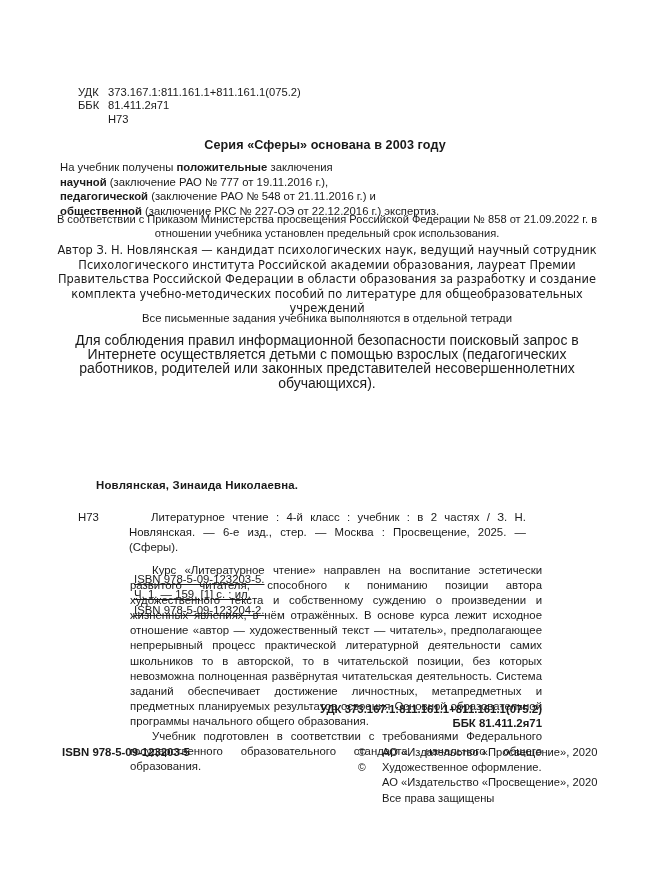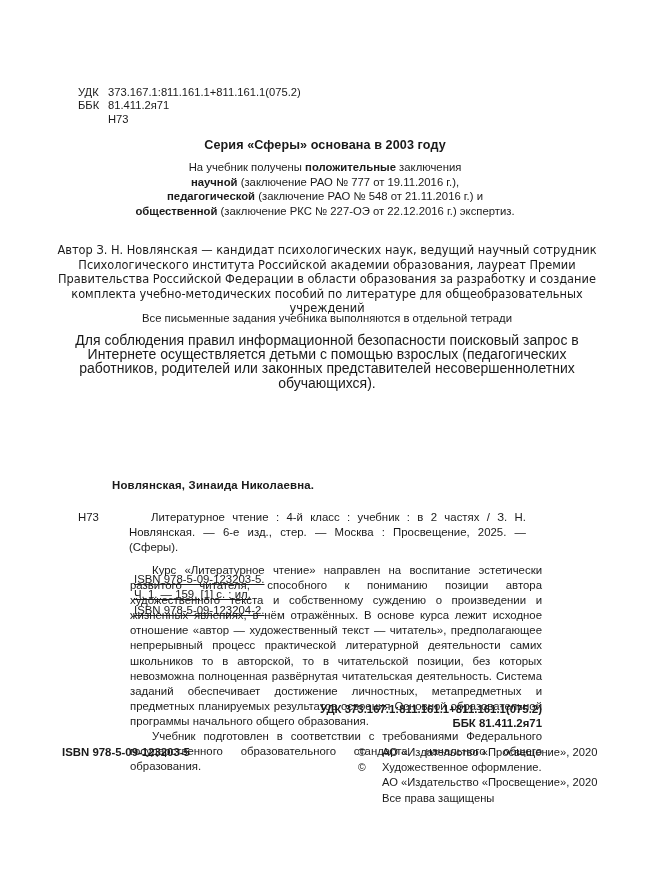--- a/index.html
+++ b/index.html
@@ -51,21 +51,21 @@
     font-size: 12.6px;
     font-weight: bold;
     letter-spacing: 0.1px;
   }
 
   .expertise {
     position: absolute;
     left: 60px;
     right: 60px;
     top: 160px;
-    text-align: center;
+    text-align: left;
     font-size: 11.3px;
     line-height: 14.6px;
   }
   .expertise b { font-weight: bold; }
 
   .order {
     position: absolute;
     left: 56px;
     right: 52px;
     top: 212px;
@@ -109,21 +109,21 @@
   .biblio {
     position: absolute;
     left: 78px;
     top: 478px;
     width: 465px;
     font-size: 11.4px;
     line-height: 15.1px;
   }
   .biblio .heading {
     font-weight: bold;
-    margin-left: 34px;
+    margin-left: 18px;
     letter-spacing: 0.2px;
   }
   .biblio .record {
     position: relative;
     margin-top: 1px;
     padding-left: 34px;
     text-align: justify;
   }
   .biblio .marker {
     position: absolute;
@@ -216,20 +216,21 @@
 
   <div class="series-title">Серия «Сферы» основана в 2003 году</div>
 
   <div class="expertise">
     <span>На учебник получены </span><b>положительные</b><span> заключения</span><br>
     <b>научной</b><span> (заключение РАО № 777 от 19.11.2016 г.),</span><br>
     <b>педагогической</b><span> (заключение РАО № 548 от 21.11.2016 г.) и</span><br>
     <b>общественной</b><span> (заключение РКС № 227-ОЭ от 22.12.2016 г.) экспертиз.</span>
   </div>
 
+  <div class="order">В соответствии с Приказом Министерства просвещения Российской Федерации № 858 от 21.09.2022 г. в отношении учебника установлен предельный срок использования.</div>
 
   <div class="author-note">Автор З. Н. Новлянская — кандидат психологических наук, ведущий научный сотрудник Психологического института Российской академии образования, лауреат Премии Правительства Российской Федерации в области образования за разработку и создание комплекта учебно-методических пособий по литературе для общеобразовательных учреждений</div>
 
   <div class="written-note">Все письменные задания учебника выполняются в отдельной тетради</div>
 
   <div class="safety-note">Для соблюдения правил информационной безопасности поисковый запрос в Интернете осуществляется детьми с помощью взрослых (педагогических работников, родителей или законных представителей несовершеннолетних обучающихся).</div>
 
   <div class="biblio">
     <div class="heading">Новлянская, Зинаида Николаевна.</div>
     <div class="record">

